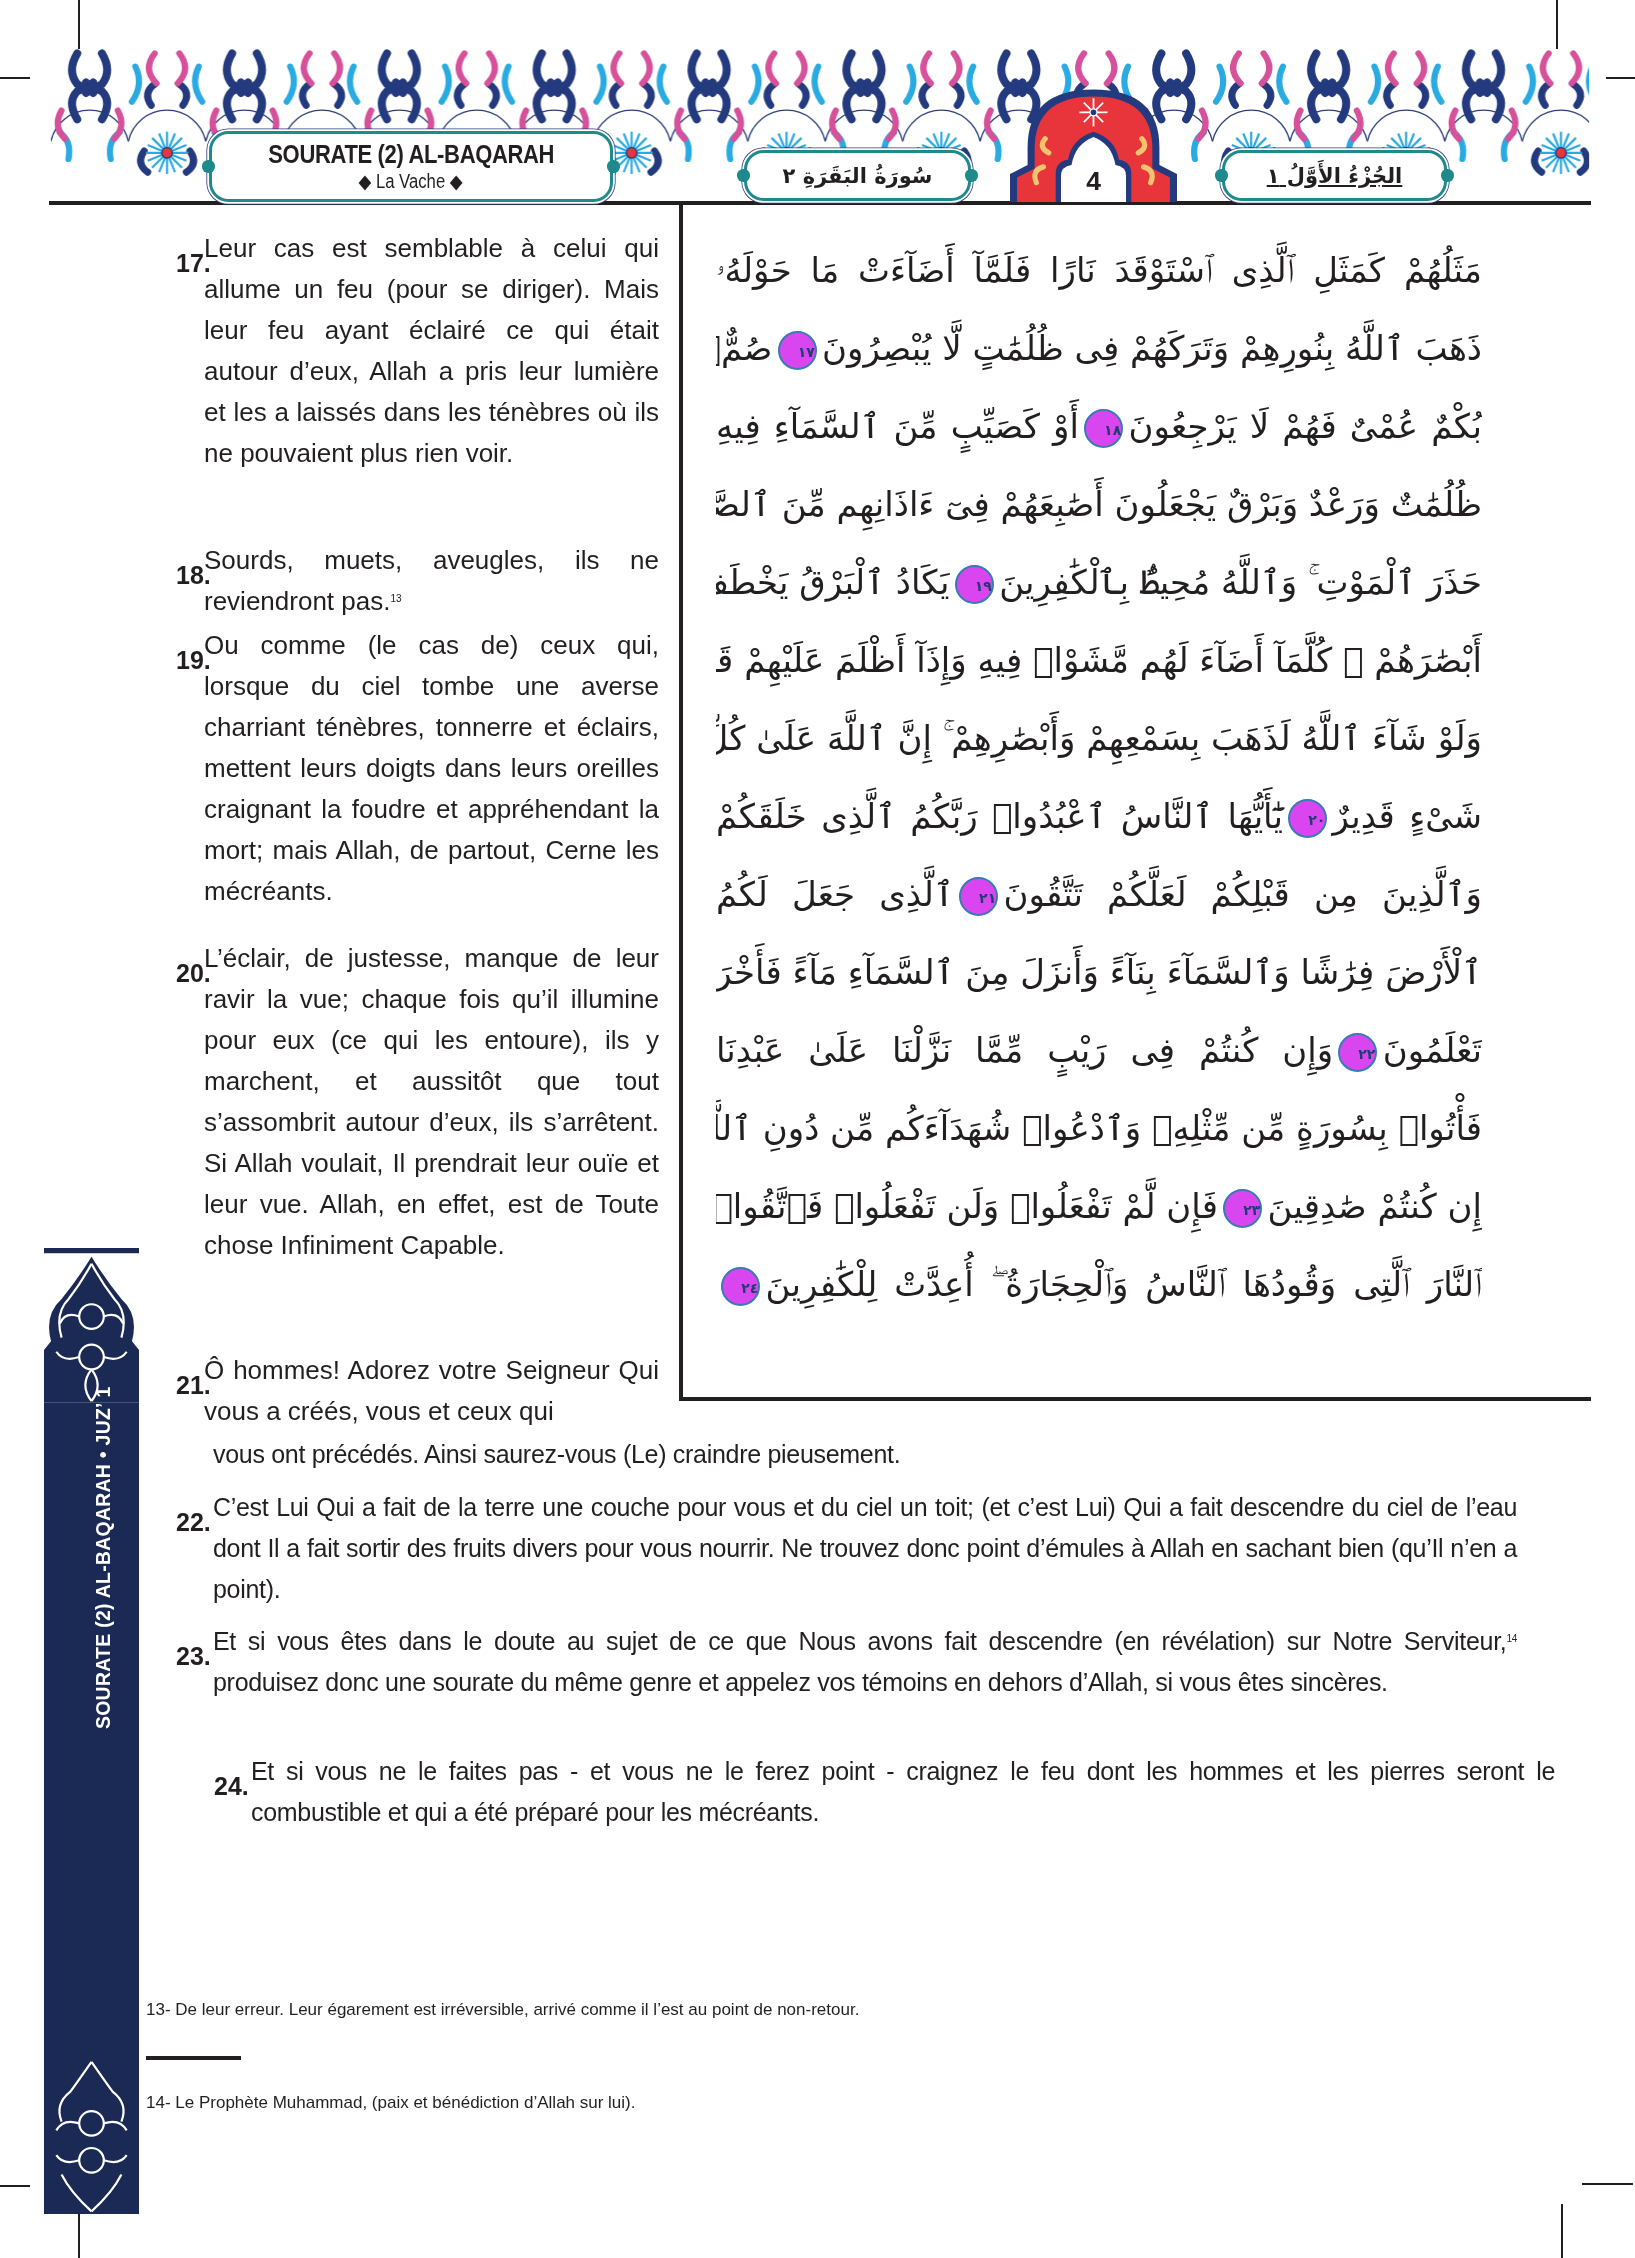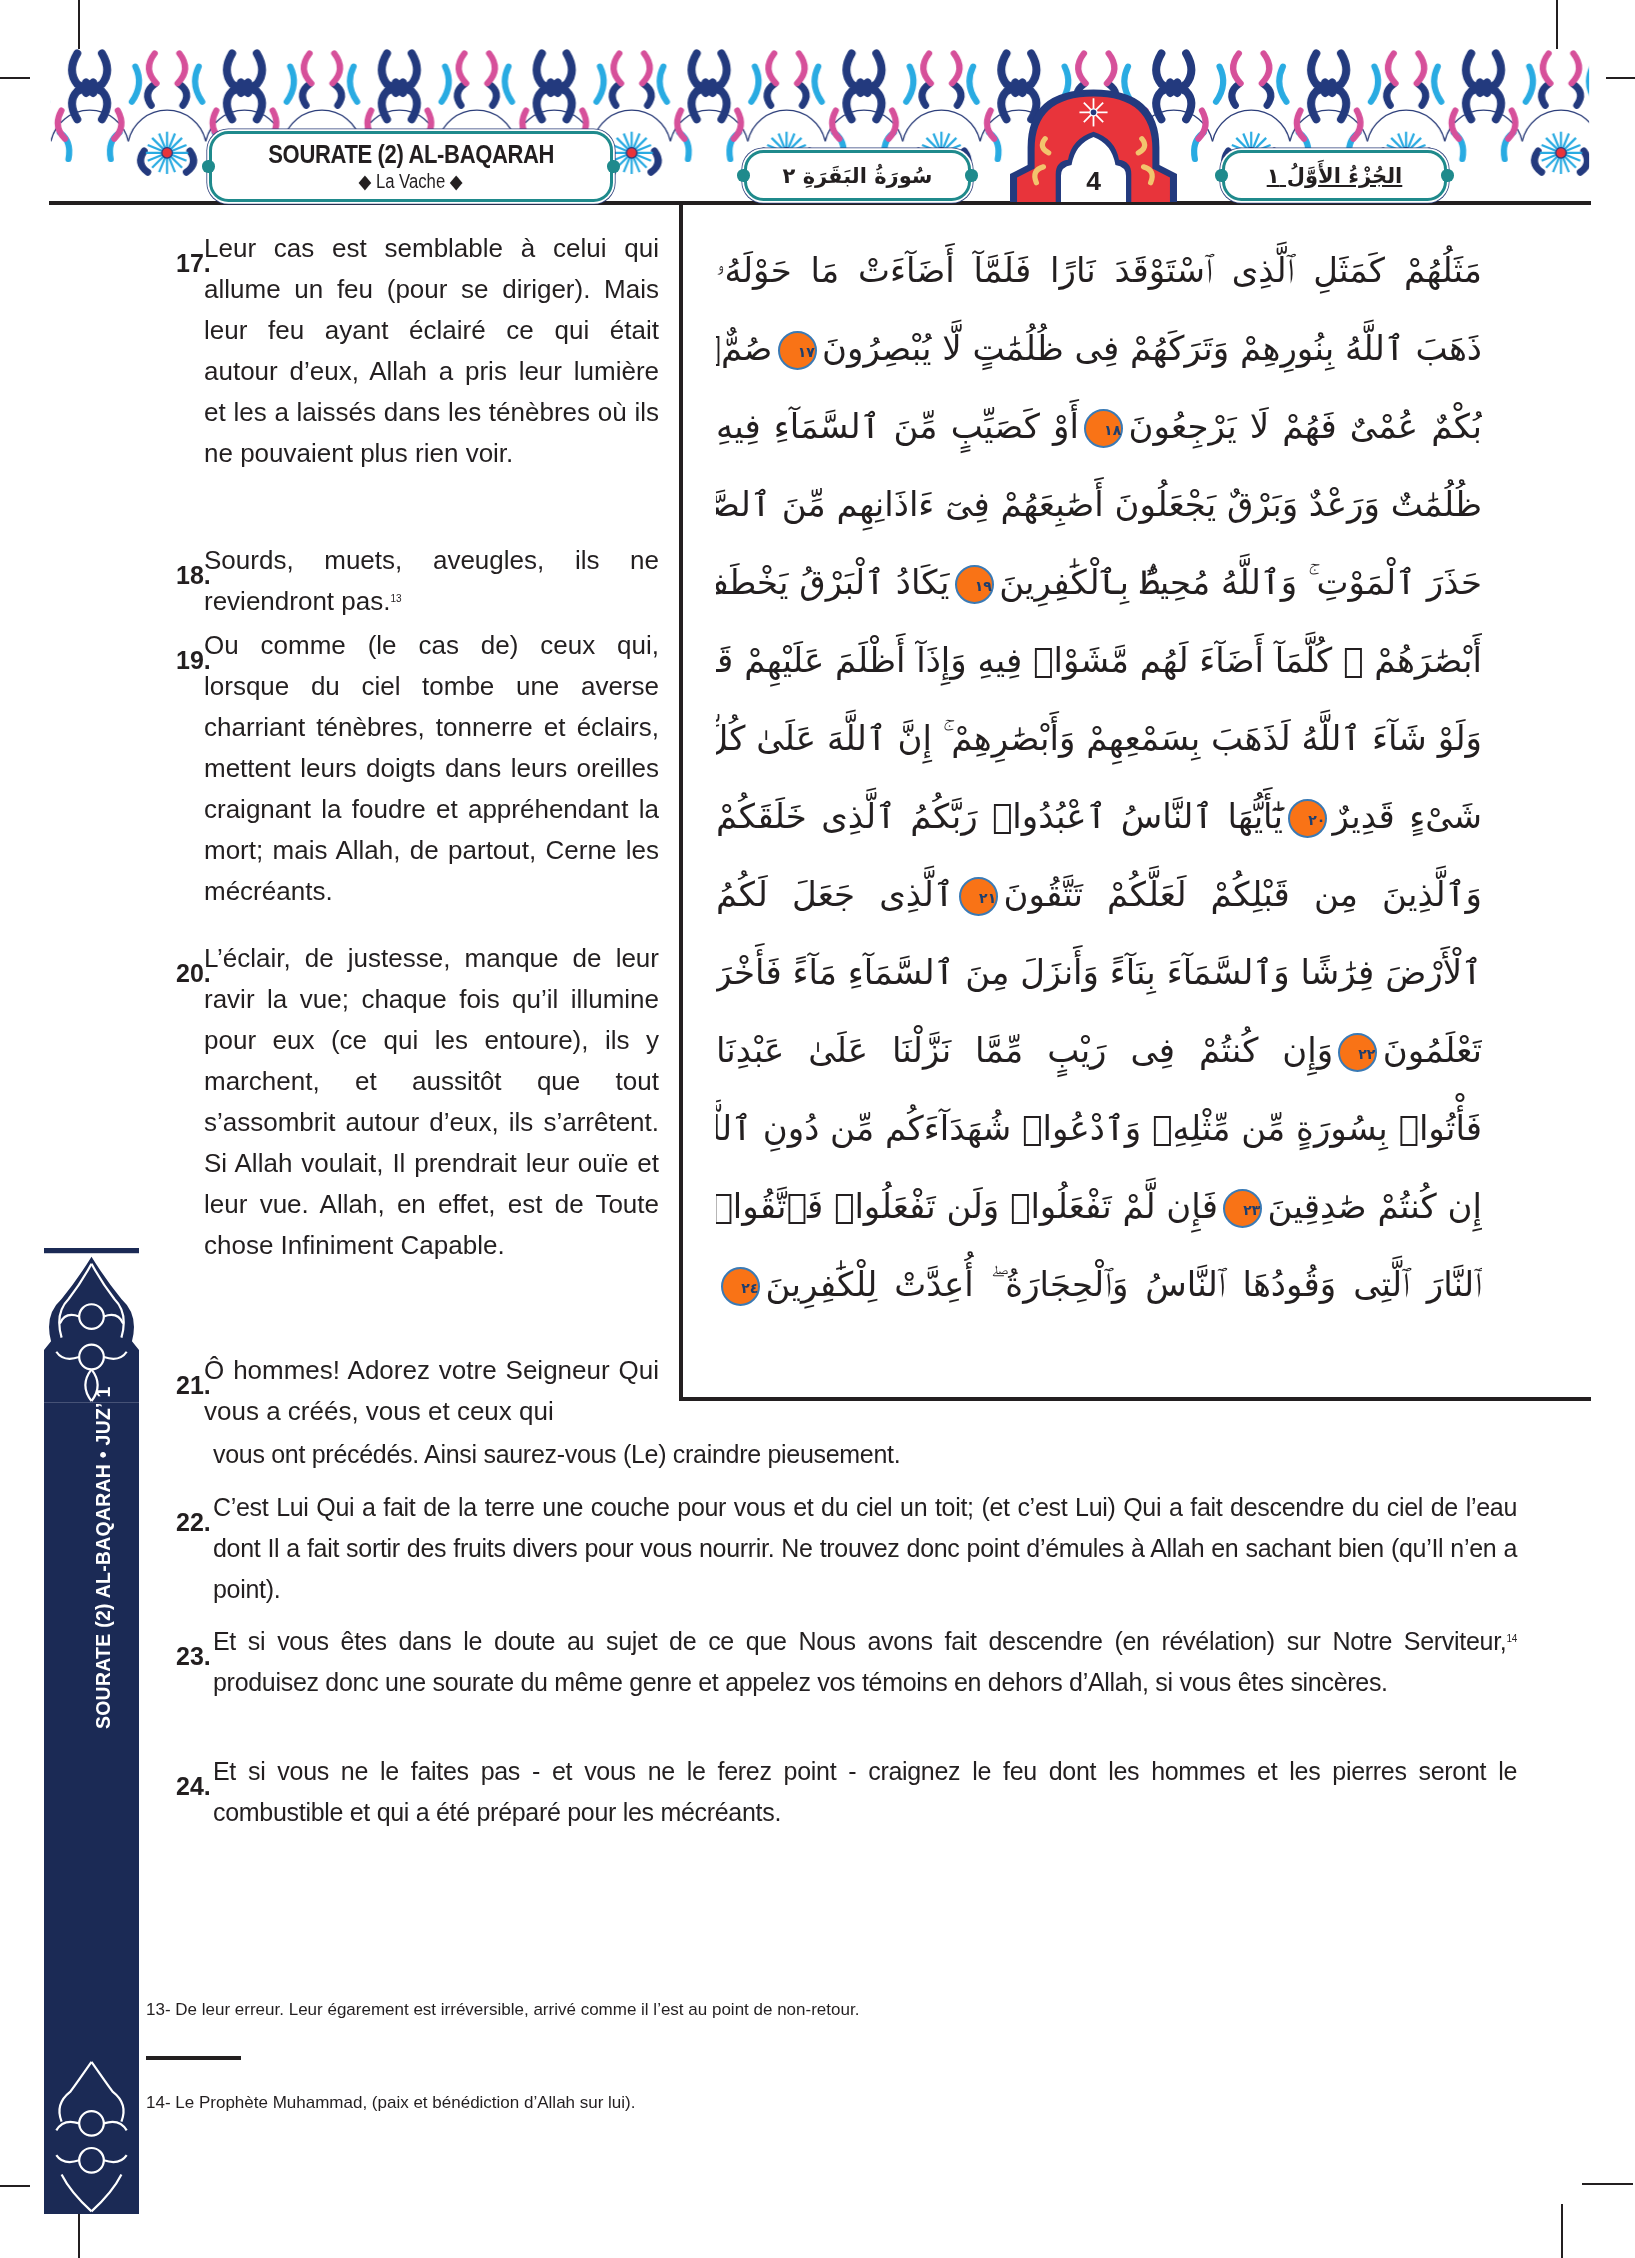--- a/index.html
+++ b/index.html
@@ -26,21 +26,21 @@
   .arch { position:absolute; left:1001px; top:86px; width:185px; height:116px; }
   .page-num { position:absolute; left:1067px; top:166px; width:53px; text-align:center; font-weight:bold; font-size:26.5px; color:#231f20; }
 
   
   .ar-frame { position:absolute; left:679px; top:203px; width:912px; height:1198px;
               border-left:4.4px solid #231f20; border-bottom:4.4px solid #231f20; box-sizing:border-box; }
   .ar-lines { position:absolute; left:716px; top:231px; width:766px; direction:rtl; }
   .ar-line { font-family:"DejaVu Sans", sans-serif; font-size:34px; line-height:78px; height:78px;
              text-align:justify; text-align-last:justify; white-space:nowrap; color:#231f20; overflow:hidden; }
   .ayah-mark { display:inline-block; width:39px; height:39px; border-radius:50%; border:2.6px solid #3a7ab5;
-               background:#f97316; color:#1d3e6e; font-size:14px; line-height:39px; text-align:center;
+               background:#d946ef; color:#1d3e6e; font-size:14px; line-height:39px; text-align:center;
                vertical-align:middle; margin:0 5.3px; box-sizing:border-box; font-weight:bold; }
 
   
   .fr { position:absolute; font-family:"Liberation Sans", sans-serif; color:#231f20; }
   .verse { position:absolute; font-size:26px; line-height:41px; }
   .verse .num { position:absolute; left:0; top:15px; font-weight:bold; font-size:25px; }
   .verse .txt { display:block; text-align:justify; }
   .narrow { left:176px; width:483px; }
   .narrow .txt { margin-left:28px; }
   .wide { left:176px; width:1341px; }
@@ -202,21 +202,21 @@
 <div class="fr verse wide" style="top:1487px;">
   <span class="num">22.</span>
   <span class="txt">C’est Lui Qui a fait de la terre une couche pour vous et du ciel un toit; (et c’est Lui) Qui a fait descendre du ciel de l’eau dont Il a fait sortir des fruits divers pour vous nourrir. Ne trouvez donc point d’émules à Allah en sachant bien (qu’Il n’en a point).</span>
 </div>
 
 <div class="fr verse wide" style="top:1621px;">
   <span class="num">23.</span>
   <span class="txt"><span>Et si vous êtes dans le doute au sujet de ce que Nous avons fait descendre (en révélation) sur Notre Serviteur,</span><sup>14</sup><span> produisez donc une sourate du même genre et appelez vos témoins en dehors d’Allah, si vous êtes sincères.</span></span>
 </div>
 
-<div class="fr verse wide" style="top:1751px;">
+<div class="fr verse wide" style="top:1751px;margin-left:38px;">
   <span class="num">24.</span>
   <span class="txt">Et si vous ne le faites pas - et vous ne le ferez point - craignez le feu dont les hommes et les pierres seront le combustible et qui a été préparé pour les mécréants.</span>
 </div>
 
 <div class="sidebar"></div>
 <svg class="orn" style="top:1253px;height:150px;" viewBox="0 0 108 170" xmlns="http://www.w3.org/2000/svg">
   <rect x="0" y="0" width="108" height="170" fill="#ffffff"></rect>
   <path d="M54,4 Q70,30 88,52 Q108,70 100,100 L108,110 L108,170 L0,170 L0,110 L8,100 Q0,70 20,52 Q38,30 54,4 Z" fill="#1b2a55"></path>
   <g fill="none" stroke="#ffffff" stroke-width="2.5">
     <path d="M54,12 Q66,34 80,52 Q96,68 88,96"></path>

